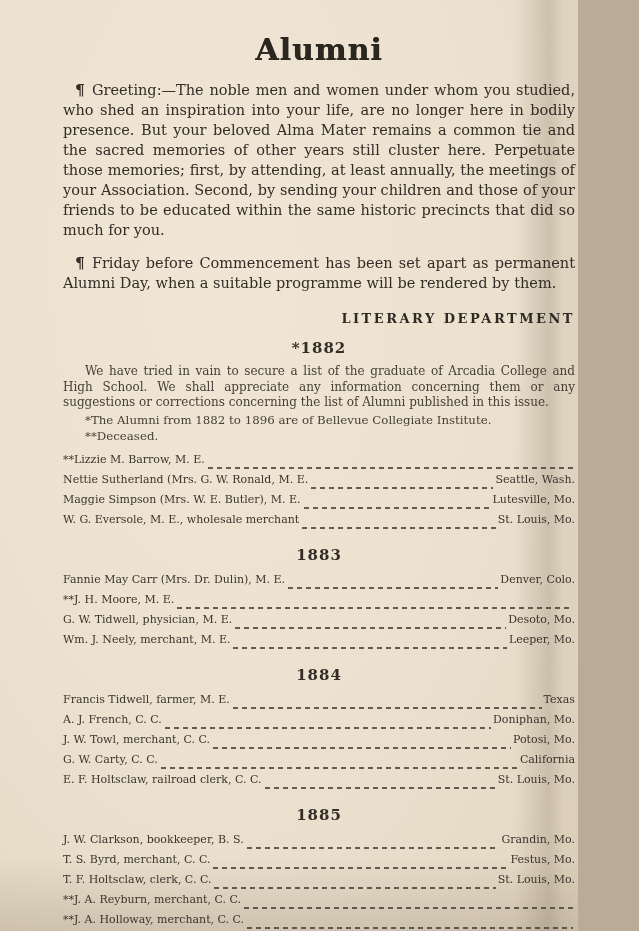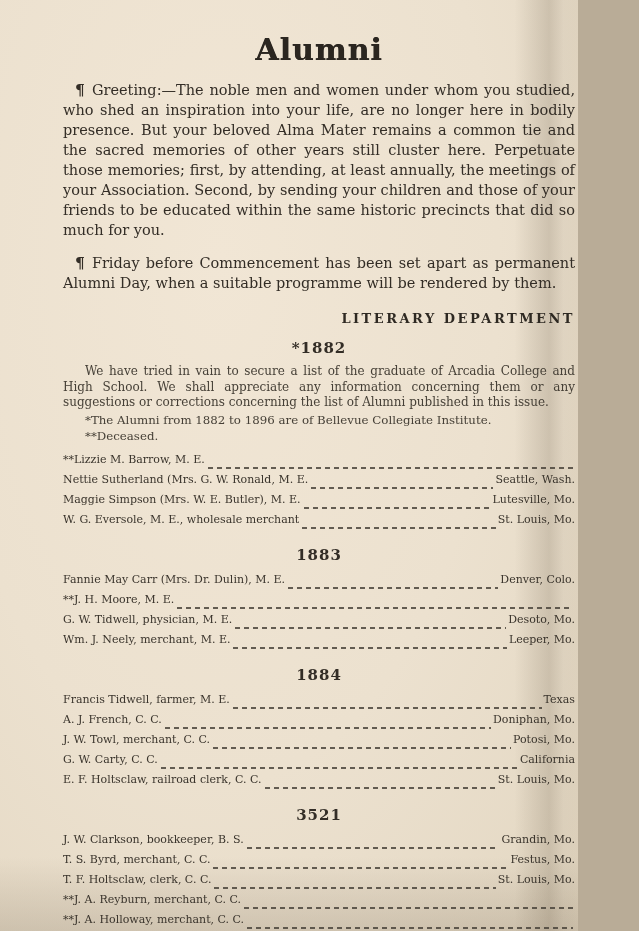--- a/index.html
+++ b/index.html
@@ -201,21 +201,21 @@
               <span class="loc">California</span>
             </div>
             <div class="entry">
               <span class="name">E. F. Holtsclaw, railroad clerk, C. C.</span>
               <span class="leader"></span>
               <span class="loc">St. Louis, Mo.</span>
             </div>
           </div>
         </div>
         <div class="year-section">
-          <h3 class="year-heading">3521</h3>
+          <h3 class="year-heading">1885</h3>
           <div class="entries">
             <div class="entry">
               <span class="name">J. W. Clarkson, bookkeeper, B. S.</span>
               <span class="leader"></span>
               <span class="loc">Grandin, Mo.</span>
             </div>
             <div class="entry">
               <span class="name">T. S. Byrd, merchant, C. C.</span>
               <span class="leader"></span>
               <span class="loc">Festus, Mo.</span>

